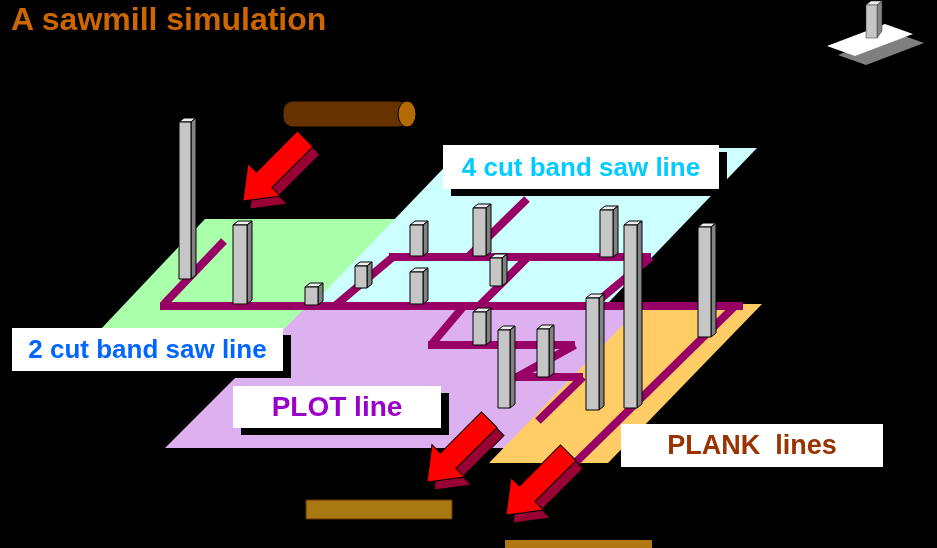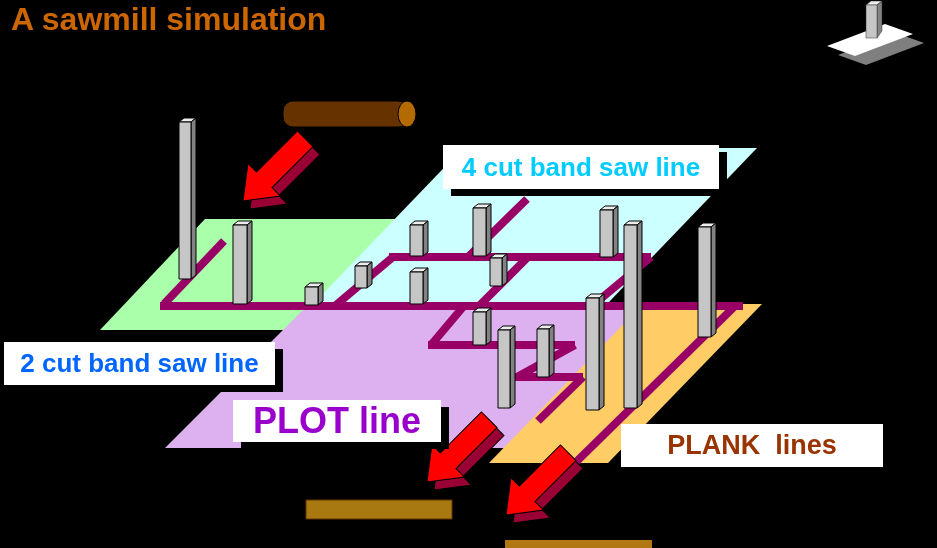--- a/index.html
+++ b/index.html
@@ -4,22 +4,22 @@
 <style>
   html,body{margin:0;padding:0;background:#000;}
   #stage{position:relative;width:937px;height:548px;background:#000;overflow:hidden;
          font-family:"Liberation Sans",sans-serif;}
   #scene{position:absolute;left:0;top:0;width:937px;height:548px;}
   .page-title{position:absolute;left:11px;top:1px;font-size:32px;font-weight:bold;
               letter-spacing:0px;white-space:nowrap;}
   .label-box{position:absolute;background:#fff;box-shadow:8px 7px 0 #000;
              font-weight:bold;font-size:26px;text-align:center;white-space:pre;}
   .lb-4cut {left:443px;top:145px;width:276px;height:44px;line-height:44px;}
-  .lb-2cut {left:4px;  top:328px;width:271px;height:43px;line-height:43px;margin-top:14px;}
-  .lb-plot {left:233px;top:400px;width:208px;height:42px;line-height:42px;font-size:36px;}
+  .lb-2cut {left:12px;  top:328px;width:271px;height:43px;line-height:43px;}
+  .lb-plot {left:233px;top:386px;width:208px;height:42px;line-height:42px;font-size:28px;}
   .lb-plank{left:621px;top:424px;width:262px;height:43px;line-height:43px;font-size:27px;}
 </style>
 </head>
 <body>
 
 <div id="stage">
 
   <svg id="scene" viewBox="0 0 937 548">
 
     <g>

